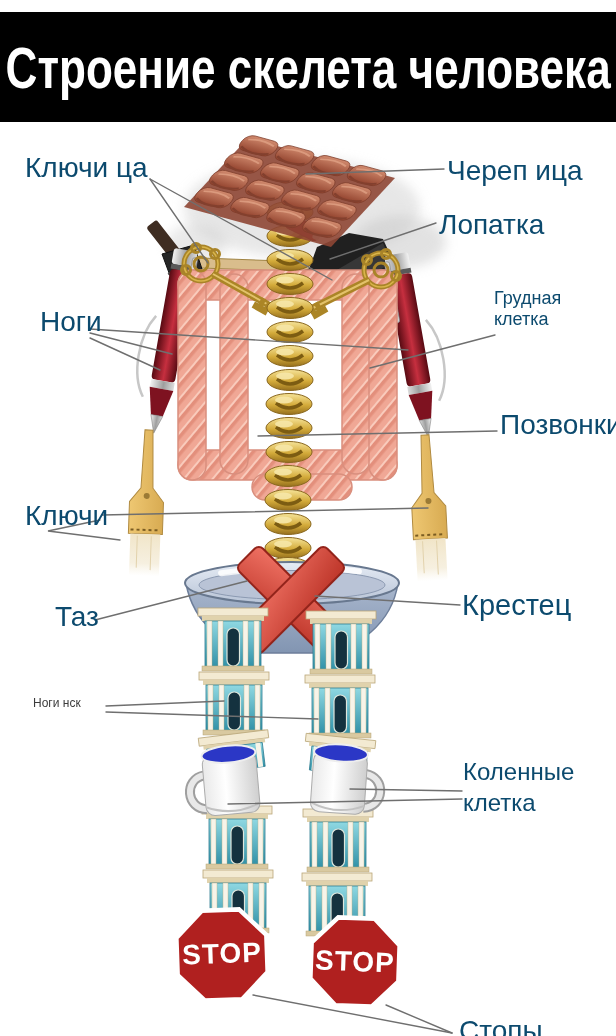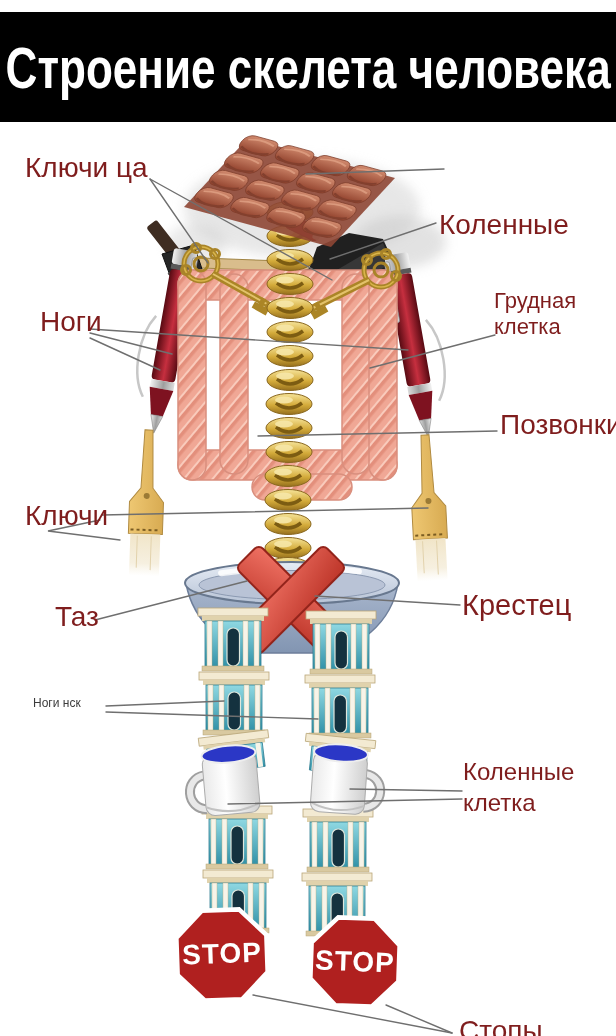--- a/index.html
+++ b/index.html
@@ -3,25 +3,25 @@
 <meta charset="utf-8">
 <style>
   html,body{margin:0;padding:0;background:#fff;}
   .page{position:relative;width:616px;height:1036px;background:#ffffff;overflow:hidden;margin:12px auto;
         font-family:"Liberation Sans",sans-serif;}
   .title-bar{position:absolute;left:0;top:0;width:616px;height:110px;background:#000;
              display:flex;align-items:center;justify-content:center;z-index:4;}
   .title-bar .title{color:#fff;font-weight:bold;font-size:58px;white-space:nowrap;
                     transform:scaleX(0.76);letter-spacing:0px;}
   svg.figure{position:absolute;left:0;top:0;z-index:1;}
-  .lbl{position:absolute;font-size:28px;color:#7f1d1d;white-space:nowrap;z-index:3;line-height:1.18;}
+  .lbl{position:absolute;font-size:28px;color:#0c4a6e;white-space:nowrap;z-index:3;line-height:1.18;}
   .lbl.wrap{white-space:normal;}
   .lbl.small{font-size:12px;color:#3c3c3c;}
   .lbl.mid{font-size:28px;}
-  .lbl.rib{font-size:22px;width:95px;}
+  .lbl.rib{font-size:18px;width:95px;}
   .lbl.knee{font-size:24px;width:120px;line-height:1.3;}
   .lbl.big{font-size:29px;}
   .stop-text{position:absolute;width:90px;text-align:center;color:#ffffff;font-weight:bold;
              font-size:28px;letter-spacing:1px;z-index:3;}
 </style>
 </head>
 <body>
 
 <div class="page">
 
@@ -331,21 +331,22 @@
       <path d="M106,694 L224,689"></path>
       <path d="M106,700 L318,707"></path>
       <path d="M462,779 L350,777"></path>
       <path d="M462,787 L228,792"></path>
       <path d="M452,1021 L253,983"></path>
       <path d="M452,1021 L386,993"></path>
     </g>
   </svg>
 
   <div class="lbl" style="left:25px;top:139px">Ключи ца</div>
-  <div class="lbl" style="left:439px;top:196px">Коленные</div>
+  <div class="lbl" style="left:447px;top:142px">Череп ица</div>
+  <div class="lbl" style="left:439px;top:196px">Лопатка</div>
   <div class="lbl" style="left:40px;top:293px">Ноги</div>
   <div class="lbl rib wrap" style="left:494px;top:276px">Грудная клетка</div>
   <div class="lbl mid" style="left:500px;top:396px">Позвонки</div>
   <div class="lbl" style="left:25px;top:487px">Ключи</div>
   <div class="lbl" style="left:55px;top:588px">Таз</div>
   <div class="lbl big" style="left:462px;top:576px">Крестец</div>
   <div class="lbl small" style="left:33px;top:684px">Ноги нск</div>
   <div class="lbl knee wrap" style="left:463px;top:744px">Коленные клетка</div>
   <div class="lbl mid" style="left:459px;top:1002px">Стопы</div>
 

